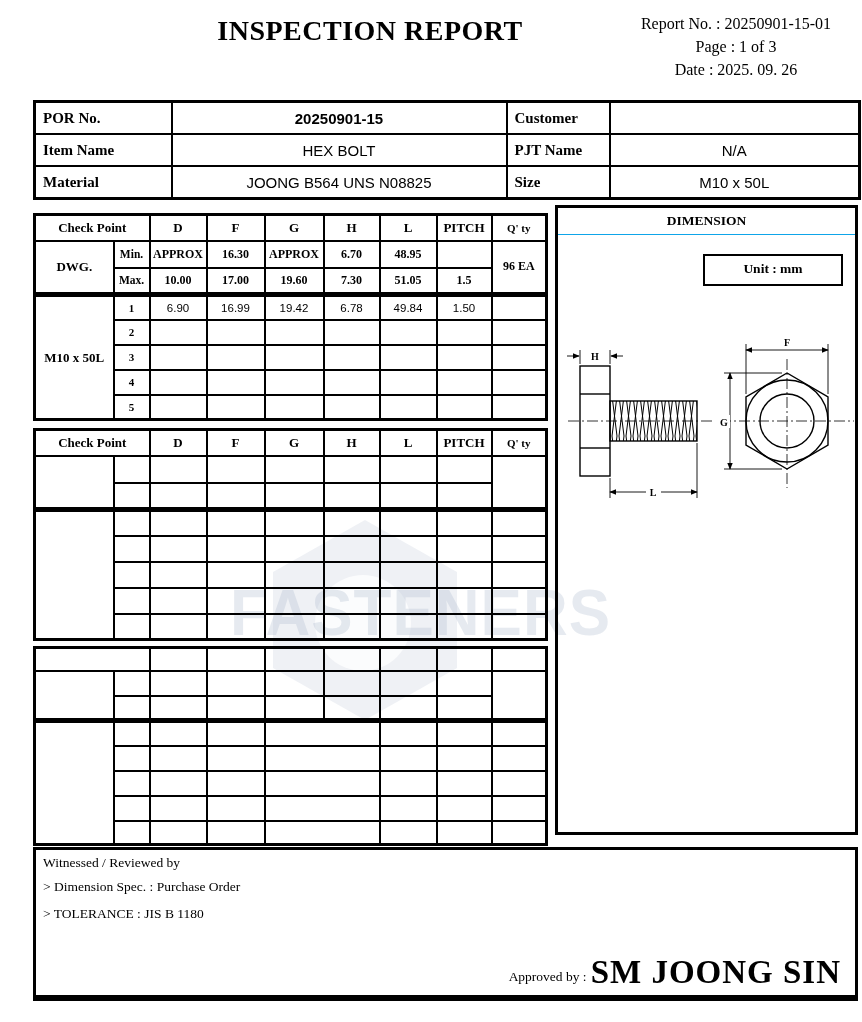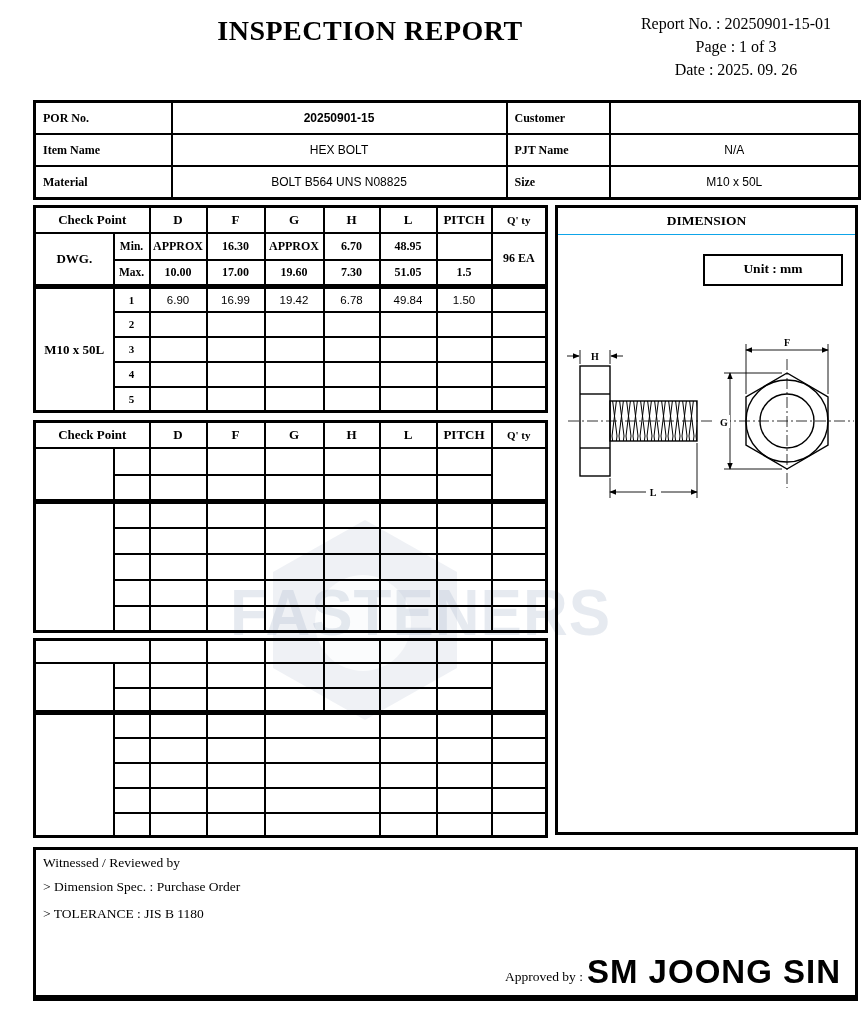--- a/index.html
+++ b/index.html
@@ -22,26 +22,26 @@
   .title-block{position:absolute;left:150px;top:14px;width:440px;text-align:center;
                font-weight:bold;font-size:28px;line-height:34px;letter-spacing:.5px;}
   .report-info{position:absolute;left:612px;top:12px;width:248px;text-align:center;
                font-size:16px;line-height:23px;}
 
   
   table{border-collapse:collapse;table-layout:fixed;background:transparent;}
   td,th{border:2px solid #000;padding:0 2px;text-align:center;vertical-align:middle;
         overflow:hidden;background:transparent;font-weight:normal;}
   .hdr-table{position:absolute;left:33px;top:100px;width:825px;}
-  .hdr-table td{height:30px;font-size:12px;}
+  .hdr-table td{height:30px;font-size:15px;}
   .hdr-table .lbl{text-align:left;padding-left:7px;font-weight:bold;}
   .val{font-family:"Liberation Sans", sans-serif;}
   .bold{font-weight:bold;}
 
-  .tbl{position:absolute;left:33px;width:512px;border:3px solid #000;}
+  .tbl{position:absolute;left:33px;width:512px;border:3px solid #000;margin-top:8px;}
   .tbl th{font-size:13px;font-weight:bold;}
   .name{font-size:13px;font-weight:bold;}
   .sm{font-size:11.5px;font-weight:bold;}
   .spec{font-size:12px;font-weight:600;}
   .num{font-size:11px;font-weight:bold;}
   .meas{font-family:"Liberation Sans", sans-serif;font-size:11.5px;}
   tr.thick td{border-top:5px solid #000;}
   .h23{height:23px}.h24{height:24px}.h25{height:25px}.h26{height:26px}.h27{height:27px}
 
   
@@ -53,21 +53,21 @@
             text-align:center;font-size:13.5px;font-weight:600;line-height:26px;background:transparent;}
   .bolt-svg{position:absolute;left:4px;top:108px;}
 
   
   .footer-box{position:absolute;left:33px;top:847px;width:825px;height:154px;box-sizing:border-box;
               border:3px solid #000;border-bottom-width:6px;background:transparent;}
   .fline{position:absolute;left:7px;font-size:13.5px;}
   .f1{top:5px}.f2{top:29px}.f3{top:56px}
   .approve{position:absolute;right:14px;bottom:6px;display:flex;align-items:flex-end;gap:4px;}
   .approve-label{font-size:13.5px;padding-bottom:4px;}
-  .approve-name{font-family:Liberation Sans, sans-serif;font-weight:bold;font-size:33px;
+  .approve-name{font-family:Liberation Serif, serif;font-weight:bold;font-size:33px;
                 letter-spacing:1px;line-height:34px;text-align:center;}
 </style>
 </head>
 <body>
 
 <div class="page">
 
   <div class="watermark">
     <div class="wm-hex"></div>
     <div class="wm-hex-hole"></div>
@@ -101,21 +101,21 @@
         <td class="val"></td>
       </tr>
       <tr>
         <td class="lbl">Item Name</td>
         <td class="val">HEX BOLT</td>
         <td class="lbl">PJT Name</td>
         <td class="val">N/A</td>
       </tr>
       <tr>
         <td class="lbl">Material</td>
-        <td class="val">BOLT B564 UNS N08825</td>
+        <td class="val">JOONG B564 UNS N08825</td>
         <td class="lbl">Size</td>
         <td class="val">M10 x 50L</td>
       </tr>
     </tbody>
       </table>
 
     <table class="tbl" style="top:205px">
       <colgroup>
           <col style="width:79px">
           <col style="width:36px">

